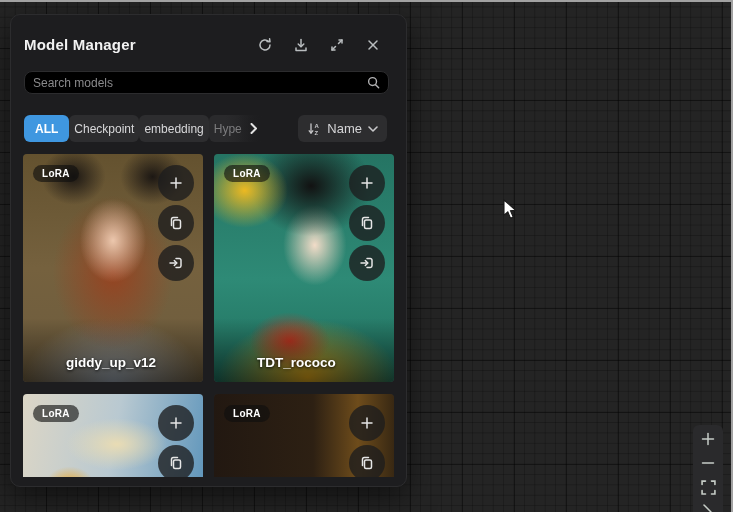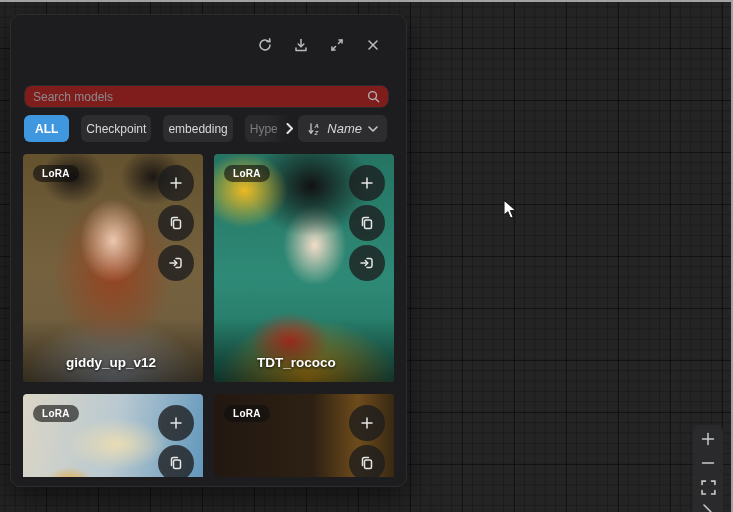--- a/index.html
+++ b/index.html
@@ -27,52 +27,52 @@
     position:absolute; left:10px; top:14px; width:397px; height:473px;
     background:#1d1d1f; border:1px solid #2c2c2e; border-radius:10px;
     box-shadow:0 10px 30px rgba(0,0,0,.55); z-index:10; overflow:hidden;
   }
   .panel-title { position:absolute; left:13px; top:21px; font-size:15px; font-weight:bold; color:#f2f2f2; letter-spacing:.2px; }
   .header-icons { position:absolute; top:22px; right:25px; display:flex; gap:20px; }
   .hicon { width:16px; height:16px; display:flex; align-items:center; justify-content:center; cursor:pointer; }
   .hicon svg { stroke:#b9bdbf; fill:none; stroke-width:1.5; stroke-linecap:round; stroke-linejoin:round; }
 
   .searchbox {
-    position:absolute; left:13px; top:70px; width:365px; height:23px;
-    background:#7f1d1d; border:1px solid #2c2c2e; border-radius:8px;
+    position:absolute; left:13px; top:56px; width:365px; height:23px;
+    background:#000000; border:1px solid #2c2c2e; border-radius:8px;
     display:flex; align-items:center;
   }
   .searchbox input {
     flex:1; height:100%; background:transparent; border:none; outline:none;
     color:#cfcfcf; font-size:12px; padding:0 8px; font-family:"Liberation Sans", sans-serif;
   }
   .searchbox input::placeholder { color:#8a8a8c; }
   .searchbox .sicon { margin-right:7px; display:flex; }
   .searchbox .sicon svg { stroke:#b0b0b2; fill:none; stroke-width:1.5; stroke-linecap:round; }
 
-  .chips { position:absolute; left:13px; top:100px; display:flex; gap:12px; align-items:center; }
+  .chips { position:absolute; left:13px; top:100px; display:flex; gap:0; align-items:center; }
   .chip {
     height:27px; display:flex; align-items:center; padding:0 5px;
     background:#2d2d2f; color:#d8d8da; font-size:12px; border-radius:6px;
     white-space:nowrap; cursor:pointer;
   }
   .chip.active { background:#3f97e0; color:#ffffff; font-weight:bold; padding:0 11px; }
   .chip.truncated {
     position:relative; background:linear-gradient(90deg,#2a2a2c 30%, rgba(42,42,44,0) 100%);
     color:#7c7c7e; padding-right:22px; overflow:hidden;
   }
   .chip.truncated .fade { position:absolute; top:0; right:0; bottom:0; width:26px;
     background:linear-gradient(90deg, rgba(29,29,31,0), #1d1d1f 90%); }
   .scroll-chevron { position:absolute; right:6px; top:8px; z-index:2; }
   .scroll-chevron svg { stroke:#e2e2e2; fill:none; stroke-width:2; stroke-linecap:round; stroke-linejoin:round; }
 
   .sortbtn {
     position:absolute; right:19px; top:100px; height:27px; padding:0 9px;
     background:#2d2d2f; border-radius:6px; display:flex; align-items:center; gap:6px;
-    color:#d5d5d7; font-size:13px; cursor:pointer;font-style:italic;
+    color:#d5d5d7; font-size:13px; cursor:pointer;
   }
   .sortbtn svg.sort { stroke:#c8c8ca; fill:none; stroke-width:1.3; stroke-linecap:round; }
   .sortbtn svg.sort text { fill:#c8c8ca; stroke:none; font-family:"Liberation Sans", sans-serif; font-weight:bold; }
   .sortbtn svg.chev { stroke:#c8c8ca; fill:none; stroke-width:1.6; stroke-linecap:round; stroke-linejoin:round; }
 
   .cards-viewport { position:absolute; left:12px; top:139px; width:373px; height:323px; overflow:hidden; }
   .cards-grid { display:grid; grid-template-columns:182px 182px; column-gap:9px; row-gap:12px; }
   .card { position:relative; width:180px; height:228px; border-radius:4px; overflow:hidden; background:#2a2a2a; }
   .card .art { position:absolute; inset:0; }
 
@@ -122,20 +122,21 @@
 </style>
 </head>
 <body>
 
 <div class="stage">
   <div class="canvas"></div>
   <div class="frame-top"></div>
   <div class="frame-right"></div>
 
   <div class="panel">
+    <div class="panel-title">Model Manager</div>
 
     <div class="header-icons">
       <div class="hicon">
         <svg width="16" height="16" viewBox="0 0 16 16">
             <path d="M13 8a5 5 0 1 1-1.6-3.7"></path>
             <path d="M12.6 1.8l.4 3-3-.3"></path>
           </svg>
       </div>
       <div class="hicon">
         <svg width="16" height="16" viewBox="0 0 16 16">

